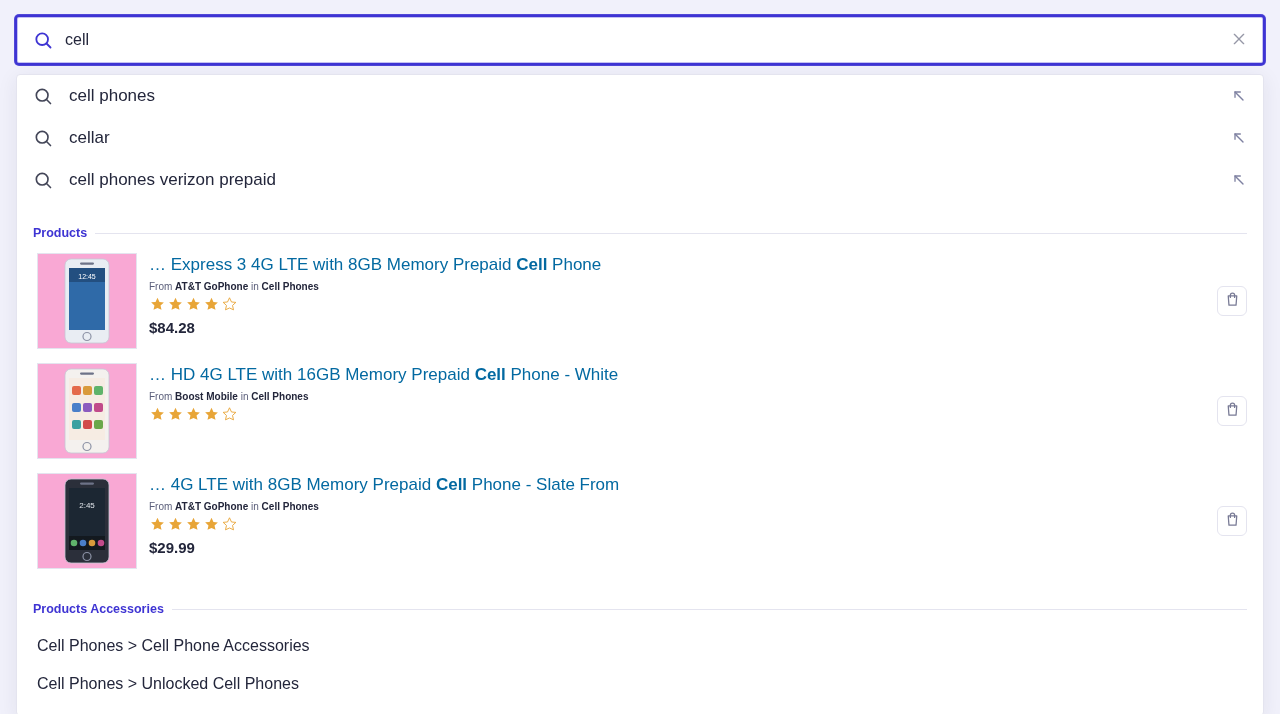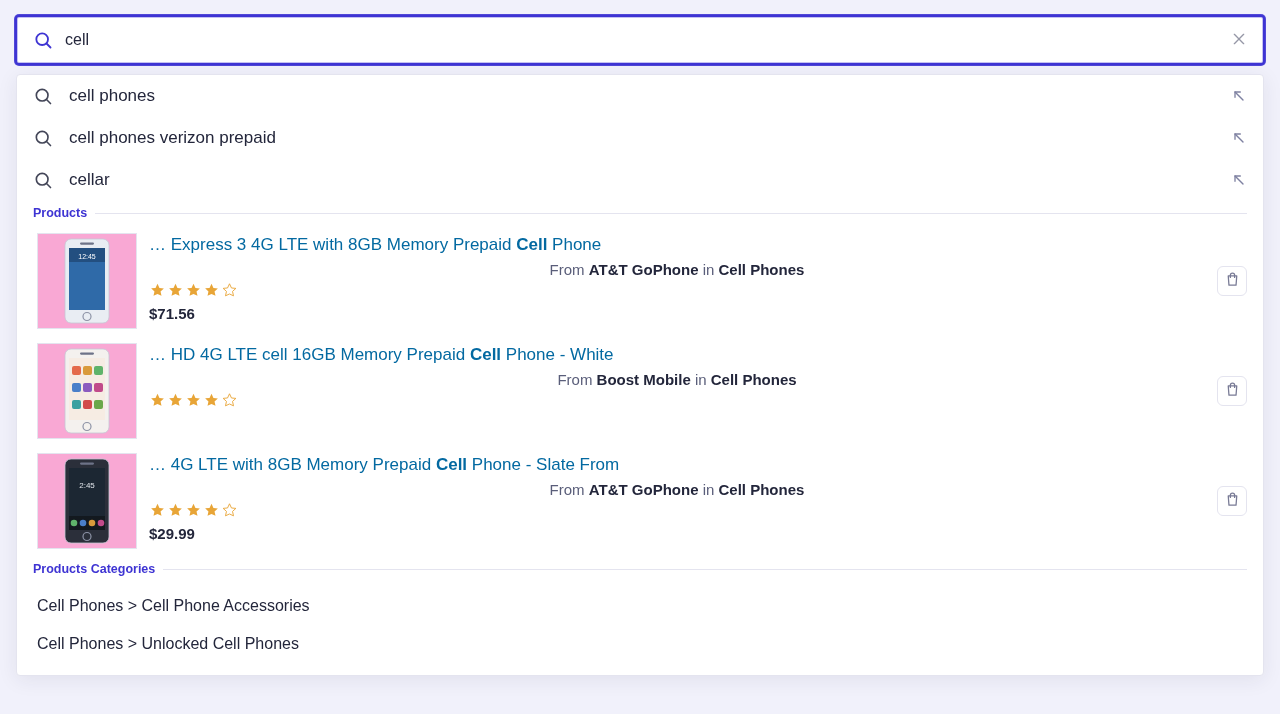--- a/index.html
+++ b/index.html
@@ -67,21 +67,21 @@
   }
   .suggestion .s-text b { font-weight: 400; }
   .suggestion .fill-icon { color: #484c7a; opacity:.7; display:flex; }
 
   
   .section-header {
     display: flex;
     align-items: center;
     gap: 8px;
     padding: 0 16px;
-    margin-top: 0;
+    margin-top: 20px;
     height: 24px;
   }
   .section-header .label {
     font-size: 12.5px;
     font-weight: 600;
     color: #3e34d3;
   }
   .section-header .rule {
     flex: 1;
     height: 1px;
@@ -112,24 +112,23 @@
 
   .p-body { flex: 1; min-width: 0; }
   .p-title {
     font-size: 17px;
     color: #0369a1;
     line-height: 1.4;
     margin-bottom: 4px;
   }
   .p-title b { font-weight: 700; }
   .p-from {
-    font-size: 15px;
+    font-size: 10px;
     color: #5a5e7a;
     margin-bottom: 4px;
-    text-align: center;
   }
   .p-from b { color: #23263b; font-weight: 600; }
   .stars { display: flex; gap: 1px; margin-bottom: 6px; }
   .star { width: 17px; height: 17px; }
   .star.full path { fill: #e8a537; }
   .star.empty path { fill: none; stroke: #e8a537; stroke-width: 1.3; }
   .p-price { font-size: 15px; font-weight: 700; color: #23263b; }
 
   .cart-btn {
     align-self: center;
@@ -192,36 +191,36 @@
             </svg>
           </span>
         </div>
         <div class="suggestion">
           <span class="s-icon">
             <svg width="20" height="20" viewBox="0 0 24 24" fill="none" stroke="currentColor" stroke-width="2" stroke-linecap="round">
               <circle cx="11" cy="11" r="7"></circle>
               <line x1="21" y1="21" x2="16.2" y2="16.2"></line>
             </svg>
           </span>
-          <span class="s-text"><span>cell </span><b>phones verizon prepaid</b></span>
+          <span class="s-text"><span>cell</span><b>ar</b></span>
           <span class="fill-icon">
             <svg width="16" height="16" viewBox="0 0 24 24" fill="none" stroke="currentColor" stroke-width="2" stroke-linecap="round" stroke-linejoin="round">
               <line x1="18" y1="18" x2="6" y2="6"></line>
               <polyline points="14 6 6 6 6 14"></polyline>
             </svg>
           </span>
         </div>
         <div class="suggestion">
           <span class="s-icon">
             <svg width="20" height="20" viewBox="0 0 24 24" fill="none" stroke="currentColor" stroke-width="2" stroke-linecap="round">
               <circle cx="11" cy="11" r="7"></circle>
               <line x1="21" y1="21" x2="16.2" y2="16.2"></line>
             </svg>
           </span>
-          <span class="s-text"><span>cell</span><b>ar</b></span>
+          <span class="s-text"><span>cell </span><b>phones verizon prepaid</b></span>
           <span class="fill-icon">
             <svg width="16" height="16" viewBox="0 0 24 24" fill="none" stroke="currentColor" stroke-width="2" stroke-linecap="round" stroke-linejoin="round">
               <line x1="18" y1="18" x2="6" y2="6"></line>
               <polyline points="14 6 6 6 6 14"></polyline>
             </svg>
           </span>
         </div>
       </div>
 
     <div class="section-header">
@@ -254,21 +253,21 @@
               <svg class="star full" viewBox="0 0 24 24">
                 <path d="M12 2.5l2.76 5.93 6.24.57-4.73 4.28 1.38 6.22L12 16.9 6.35 19.5l1.38-6.22L3 8.99l6.24-.57L12 2.5z"></path>
               </svg>
               <svg class="star full" viewBox="0 0 24 24">
                 <path d="M12 2.5l2.76 5.93 6.24.57-4.73 4.28 1.38 6.22L12 16.9 6.35 19.5l1.38-6.22L3 8.99l6.24-.57L12 2.5z"></path>
               </svg>
               <svg class="star empty" viewBox="0 0 24 24">
                 <path d="M12 2.5l2.76 5.93 6.24.57-4.73 4.28 1.38 6.22L12 16.9 6.35 19.5l1.38-6.22L3 8.99l6.24-.57L12 2.5z"></path>
               </svg>
             </div>
-            <div class="p-price">$71.56</div>
+            <div class="p-price">$84.28</div>
           </div>
           <button class="cart-btn">
             <span><svg width="17" height="17" viewBox="0 0 24 24" fill="none" stroke="currentColor" stroke-width="1.8" stroke-linecap="round" stroke-linejoin="round">
                 <path d="M6 7h12l-1 13H7L6 7z"></path>
                 <path d="M9 9V6a3 3 0 0 1 6 0v3"></path>
               </svg></span>
           </button>
         </div>
         <div class="product">
           <div class="thumb">
@@ -282,21 +281,21 @@
               <rect x="21" y="35" width="9" height="9" rx="2" fill="#8b5bbf"></rect>
               <rect x="32" y="35" width="9" height="9" rx="2" fill="#c14a8a"></rect>
               <rect x="10" y="52" width="9" height="9" rx="2" fill="#3aa0a0"></rect>
               <rect x="21" y="52" width="9" height="9" rx="2" fill="#d14a4a"></rect>
               <rect x="32" y="52" width="9" height="9" rx="2" fill="#6aa84a"></rect>
               <rect x="18" y="4.5" width="14" height="2.2" rx="1.1" fill="#6d7388"></rect>
               <circle cx="25" cy="78.5" r="4" fill="none" stroke="#8d93a6" stroke-width="1.2"></circle>
             </svg>
           </div>
           <div class="p-body">
-            <div class="p-title"><span>… HD 4G LTE cell 16GB Memory Prepaid </span><b>Cell</b><span> Phone - White</span></div>
+            <div class="p-title"><span>… HD 4G LTE with 16GB Memory Prepaid </span><b>Cell</b><span> Phone - White</span></div>
             <div class="p-from"><span>From </span><b>Boost Mobile</b><span> in </span><b>Cell Phones</b></div>
             <div class="stars">
               <svg class="star full" viewBox="0 0 24 24">
                 <path d="M12 2.5l2.76 5.93 6.24.57-4.73 4.28 1.38 6.22L12 16.9 6.35 19.5l1.38-6.22L3 8.99l6.24-.57L12 2.5z"></path>
               </svg>
               <svg class="star full" viewBox="0 0 24 24">
                 <path d="M12 2.5l2.76 5.93 6.24.57-4.73 4.28 1.38 6.22L12 16.9 6.35 19.5l1.38-6.22L3 8.99l6.24-.57L12 2.5z"></path>
               </svg>
               <svg class="star full" viewBox="0 0 24 24">
                 <path d="M12 2.5l2.76 5.93 6.24.57-4.73 4.28 1.38 6.22L12 16.9 6.35 19.5l1.38-6.22L3 8.99l6.24-.57L12 2.5z"></path>
@@ -356,21 +355,21 @@
           <button class="cart-btn">
             <span><svg width="17" height="17" viewBox="0 0 24 24" fill="none" stroke="currentColor" stroke-width="1.8" stroke-linecap="round" stroke-linejoin="round">
                 <path d="M6 7h12l-1 13H7L6 7z"></path>
                 <path d="M9 9V6a3 3 0 0 1 6 0v3"></path>
               </svg></span>
           </button>
         </div>
       </div>
 
     <div class="section-header">
-      <span class="label">Products Categories</span>
+      <span class="label">Products Accessories</span>
       <span class="rule"></span>
     </div>
 
     <div id="categories" class="cat-list">
         <div class="cat">Cell Phones &gt; Cell Phone Accessories</div>
         <div class="cat">Cell Phones &gt; Unlocked Cell Phones</div>
       </div>
 
   </div>
 </div>

